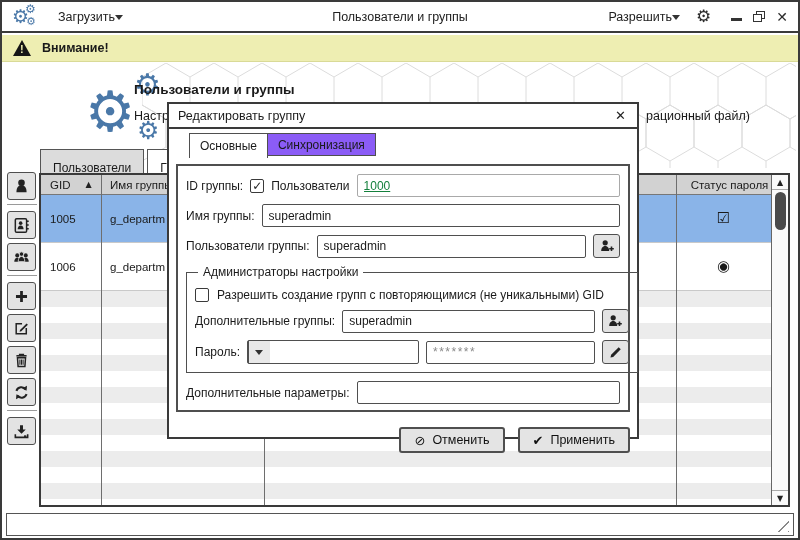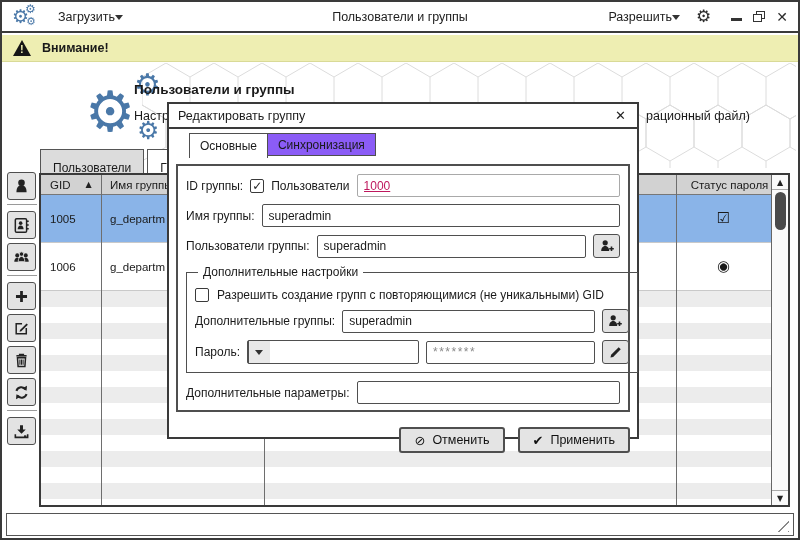--- a/index.html
+++ b/index.html
@@ -106,21 +106,21 @@
   .dtab { height:23px; padding:0 10px; display:flex; align-items:center; font-size:12px;
           border:1.5px solid #4f4f4f; }
   .dtab.active { height:25px; background:#fff; border-bottom:none; margin-bottom:-2px; }
   .dtab.inactive { background:#8b5cf6; border-left:none; }
   .dlg-panel { margin:8px 7px; border:2px solid #4f4f4f; padding:8px 8px 6px 8px; position:relative; z-index:1; background:#fff; }
   .frow { display:flex; align-items:center; gap:7px; margin-bottom:7px; }
   .frow:last-child { margin-bottom:0; }
   .flabel { white-space:nowrap; font-size:12px; }
   .finput { flex:1; min-width:0; height:23px; border:1.5px solid #4f4f4f; border-radius:2px;
             padding:0 6px; font-size:12px; font-family:inherit; color:#1a1a1a; background:#fff; outline:none; }
-  .finput.disabled { border-color:#a9a9a9; color:#be185d;text-decoration:underline; }
+  .finput.disabled { border-color:#a9a9a9; color:#15803d;text-decoration:underline; }
   .pw { color:#8a8a8a; letter-spacing:1.5px; }
   .fcheck { width:14px; height:14px; border:1.5px solid #3a3a3a; border-radius:2px; background:#fff;
             display:inline-flex; align-items:center; justify-content:center; flex:none;
             font-size:12px; font-weight:bold; color:#1a1a1a; }
   .icon-btn { width:27px; height:24px; background:#e3e3e3; border:1.5px solid #4f4f4f; border-radius:3px;
               display:flex; align-items:center; justify-content:center; flex:none; }
   fieldset.fset { border:1.5px solid #4f4f4f; padding:2px 8px 8px 8px; margin-bottom:8px; }
   .fset legend { padding:0 5px; margin-left:3px; font-size:12px; }
   .chkrow { display:flex; align-items:center; gap:8px; margin:7px 0; }
   .combo { display:flex; align-items:stretch; height:24px; border:1.5px solid #4f4f4f; border-radius:2px;
@@ -332,21 +332,21 @@
         <span class="icon-btn">
           <svg width="16" height="16" viewBox="0 0 16 16">
             <circle cx="6.2" cy="4.8" r="2.6" fill="#222"></circle>
             <path d="M2.2 13 C2.2 10.4 3.5 8 6.2 8 C8.9 8 10.2 10.4 10.2 13 Z" fill="#222"></path>
             <path d="M12.5 8.4 V13 M10.2 10.7 H14.8" stroke="#222" stroke-width="1.6"></path>
           </svg>
         </span>
       </div>
 
       <fieldset class="fset">
-        <legend>Дополнительные настройки</legend>
+        <legend>Администраторы настройки</legend>
         <div class="chkrow">
           <span class="fcheck"></span>
           <span class="flabel">Разрешить создание групп с повторяющимися (не уникальными) GID</span>
         </div>
         <div class="frow">
           <span class="flabel">Дополнительные группы:</span>
           <input class="finput" value="superadmin" style="">
           <span class="icon-btn">
             <svg width="16" height="16" viewBox="0 0 16 16">
               <circle cx="6.2" cy="4.8" r="2.6" fill="#222"></circle>

